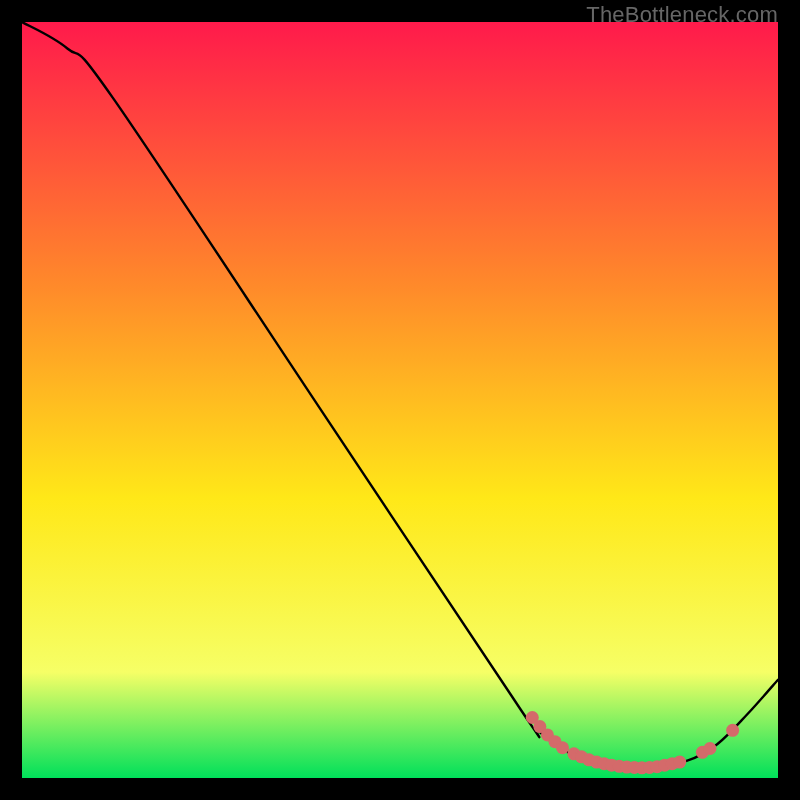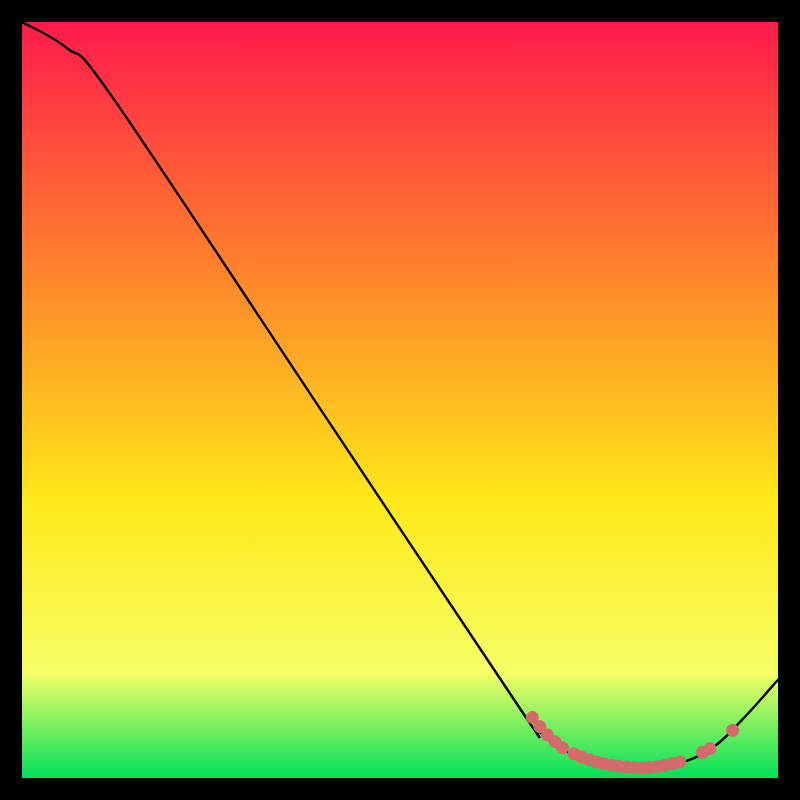--- a/index.html
+++ b/index.html
@@ -32,20 +32,21 @@
     font-size: 22px;
     font-weight: 500;
     letter-spacing: 0.2px;
   }
   svg { display: block; }
 </style>
 </head>
 <body>
 
 <div class="stage">
+  <div class="watermark">TheBottleneck.com</div>
   <div class="plot">
     <svg id="svg-plot" width="756" height="756" viewBox="0 0 756 756">
         <defs>
           <linearGradient id="bgGrad" x1="0" y1="0" x2="0" y2="1">
             <stop offset="0%" stop-color="#ff1a4b"></stop>
             <stop offset="35%" stop-color="#ff8a2a"></stop>
             <stop offset="63%" stop-color="#ffe818"></stop>
             <stop offset="86%" stop-color="#f6ff66"></stop>
             <stop offset="100%" stop-color="#00e05a"></stop>
           </linearGradient>

